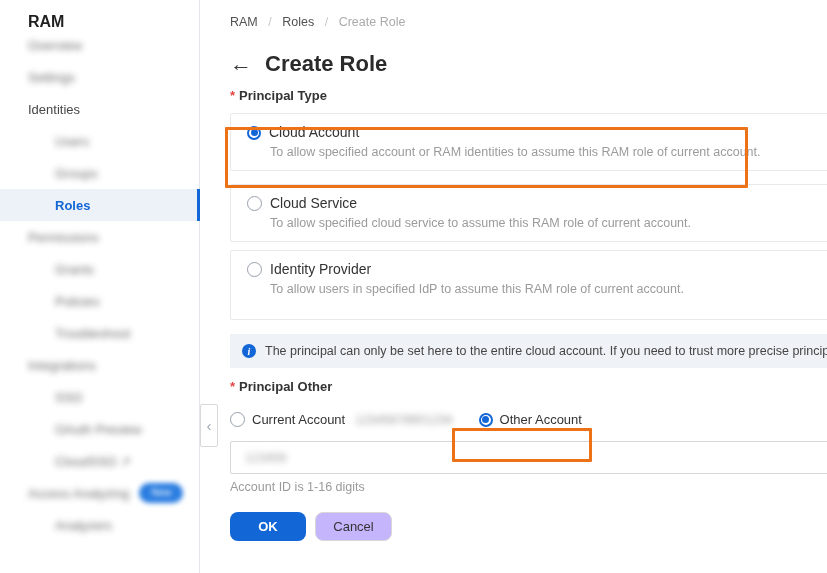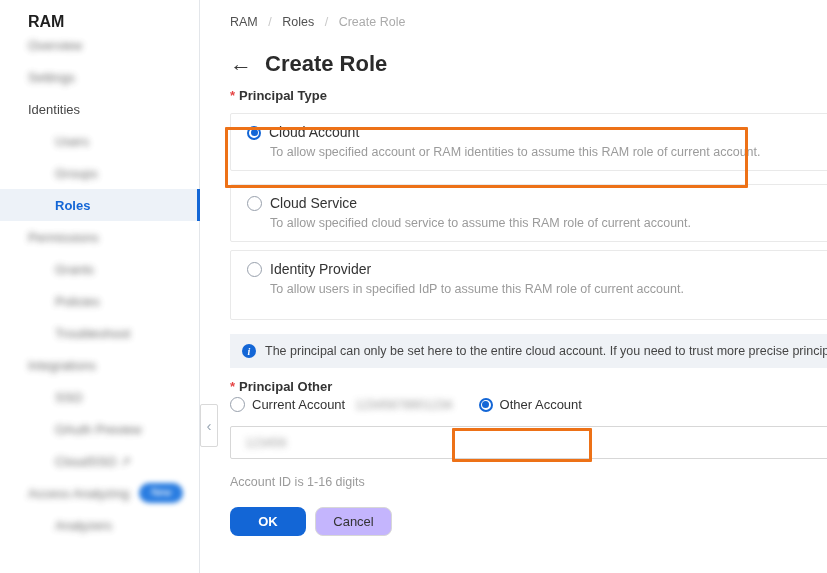--- a/index.html
+++ b/index.html
@@ -36,28 +36,28 @@
   .option-card{margin-top:9px;border:1px solid var(--card-border);border-radius:2px;padding:10px 16px;width:611px;box-sizing:border-box;background:#fff;cursor:pointer;}
   .option-card + .option-card{margin-top:13px;}
   .option-card.last{margin-top:8px;padding-bottom:22px;}
   .option-head{display:flex;align-items:center;font-size:14px;line-height:17px;color:#333;}
   .option-desc{margin:3px 0 0 23px;font-size:12.5px;line-height:16px;color:var(--gray-text);}
   .radio{width:13px;height:13px;border:1px solid #98a0ac;border-radius:50%;background:#fff;flex:none;box-sizing:content-box;margin-right:8px;}
   .radio.checked{width:10px;height:10px;border:2px solid var(--accent);display:flex;align-items:center;justify-content:center;}
   .radio.checked::after{content:"";width:7px;height:7px;border-radius:50%;background:var(--accent);}
   .info-banner{margin-top:14px;width:611px;height:34px;background:#eff2f6;display:flex;align-items:center;padding:0 12px;box-sizing:border-box;font-size:12.5px;color:#454545;white-space:nowrap;overflow:hidden;}
   .info-icon{width:14px;height:14px;border-radius:50%;background:var(--accent);color:#fff;font-size:10px;font-weight:700;font-style:italic;display:flex;align-items:center;justify-content:center;margin-right:9px;flex:none;font-family:"Liberation Serif",serif;}
-  .radio-row{display:flex;align-items:center;font-size:13px;color:#333;height:19px;}
+  .radio-row{margin-top:15px;display:flex;align-items:center;font-size:13px;color:#333;height:19px;}
   .radio-opt{display:flex;align-items:center;cursor:pointer;}
   .radio-opt .radio{margin-right:7px;}
   .acct-blur{margin-left:10px;color:#777;font-size:12.5px;filter:blur(3px);opacity:.75;}
   .radio-opt.second{margin-left:26px;}
   .account-input{margin-top:12px;width:611px;height:33px;border:1px solid #d7d7d7;border-radius:2px;box-sizing:border-box;display:flex;align-items:center;padding:0 14px;background:#fff;cursor:text;}
   .input-blur{font-size:12.5px;color:#8a8a8a;filter:blur(3px);opacity:.8;}
-  .helper-text{margin-top:16px;font-size:12.5px;line-height:15px;color:var(--gray-text);}
+  .helper-text{margin-top:6px;font-size:12.5px;line-height:15px;color:var(--gray-text);}
   .actions{margin-top:17px;display:flex;gap:9px;}
   .btn{height:29px;font-size:13px;border-radius:8px;cursor:pointer;font-family:"Liberation Sans",sans-serif;display:flex;align-items:center;justify-content:center;box-sizing:border-box;}
   .btn-ok{width:76px;background:var(--accent);color:#fff;font-weight:700;border:none;}
   .btn-cancel{width:77px;background:#c4b5fd;color:#333;border:1px solid #d7d7d7;}
   
   .hl{position:absolute;border:3px solid var(--orange);box-sizing:border-box;pointer-events:none;z-index:5;border-radius:1px;}
   .hl1{left:225px;top:127px;width:523px;height:61px;}
   .hl2{left:452px;top:428px;width:140px;height:34px;}
 </style>
 </head>

